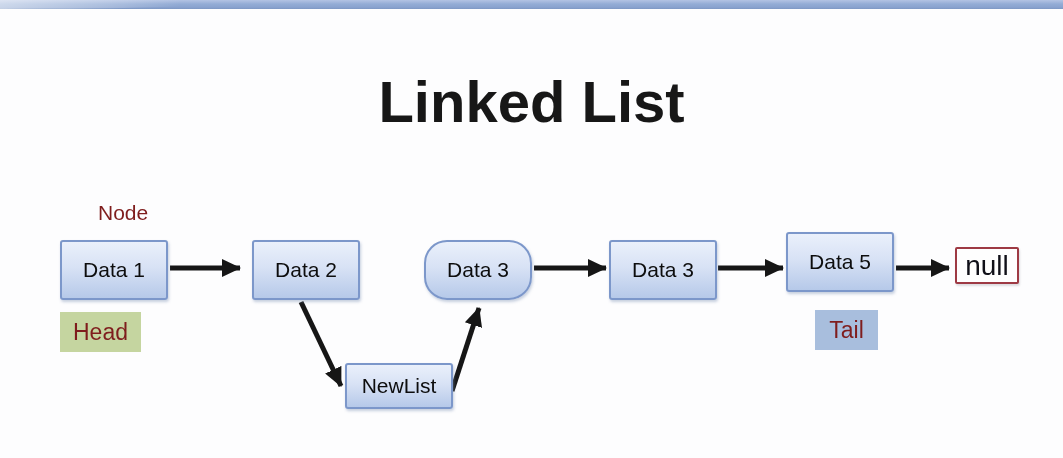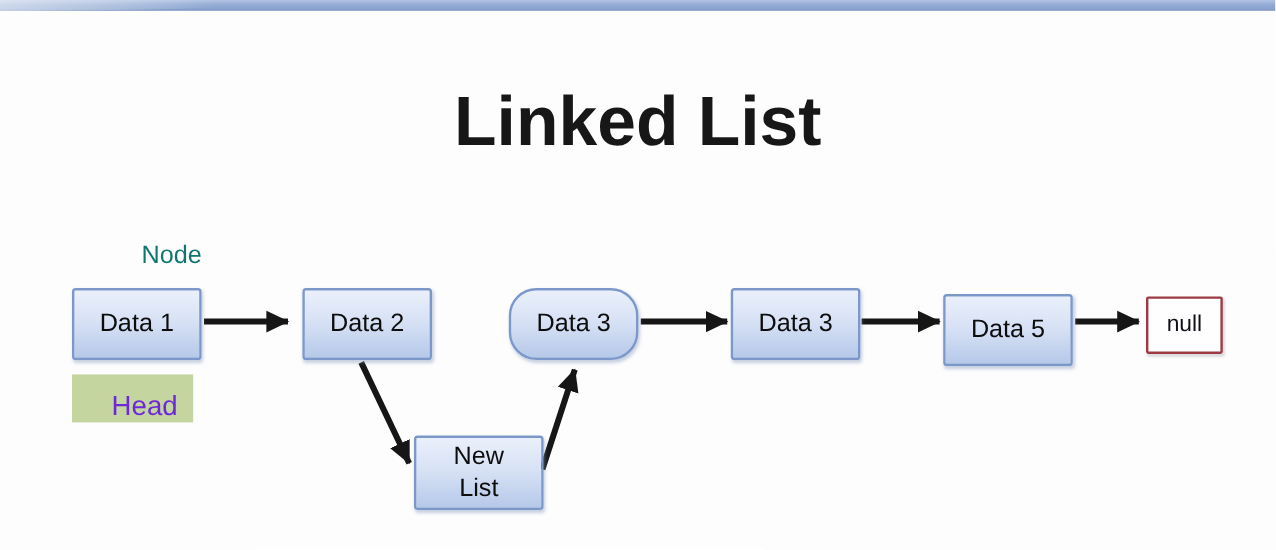--- a/index.html
+++ b/index.html
@@ -31,71 +31,69 @@
     text-align: center;
     font-size: 58px;
     line-height: 1.1;
     color: #171717;
     font-weight: bold;
   }
   .node-annotation {
     position: absolute;
     left: 98px; top: 201px;
     font-size: 21px;
-    color: #0f766e;
-    margin-left: 20px;
+    color: #7f1d1d;
   }
   .node-box {
     position: absolute;
     width: 108px; height: 60px;
     box-sizing: border-box;
     border: 2px solid #7c97ca;
     border-radius: 3px;
     background: linear-gradient(180deg, #eaf0fb 0%, #d8e2f5 45%, #b6c9e9 100%);
     display: flex;
     align-items: center;
     justify-content: center;
     font-size: 21px;
     color: #0d0d0d;
     box-shadow: 1px 2px 3px rgba(130,150,185,0.45);
   }
   .box-data1 { left: 60px;  top: 240px; }
   .box-data2 { left: 252px; top: 240px; text-align: center; }
   .box-data3 { left: 424px; top: 240px; border-radius: 23px; }
   .box-data4 { left: 609px; top: 240px; }
-  .box-data5 { left: 786px; top: 245px; justify-content: center; }
+  .box-data5 { left: 786px; top: 232px; justify-content: center; }
   .box-new-data {
     left: 345px; top: 363px;
-    height: 62px;
-    flex-direction: column;
+    height: 46px;
+    flex-direction: row;
     line-height: 1.25;
   }
   .null-box {
     position: absolute;
     left: 955px; top: 247px;
-    width: 64px; height: 48px;
+    width: 64px; height: 37px;
     box-sizing: border-box;
     border: 2px solid #9e3a44;
     border-radius: 2px;
     background: #fefefe;
     display: flex;
     align-items: center;
     justify-content: center;
-    font-size: 19px;
+    font-size: 28px;
     color: #101018;
     box-shadow: 1px 2px 2px rgba(150,150,160,0.3);
   }
   .tag {
     position: absolute;
     display: flex;
-    align-items: flex-end;
+    align-items: center;
     justify-content: center;
     font-size: 23px;
-    color: #6d28d9;
-    padding-left: 20px;
+    color: #7f1d1d;
   }
   .tag-head { left: 60px;  top: 312px; width: 81px; height: 40px; background: #c5d5a0; }
   .tag-tail { left: 815px; top: 310px; width: 63px; height: 40px; background: #a8bedd; }
   svg.arrows {
     position: absolute;
     left: 0; top: 0;
     width: 1063px; height: 458px;
     pointer-events: none;
   }
   svg.arrows line { stroke: #161616; stroke-width: 5; }
@@ -148,14 +146,17 @@
     <span>List</span>
   </div>
 
   <div class="null-box">
     <span>null</span>
   </div>
 
   <div class="tag tag-head">
     <span>Head</span>
   </div>
+  <div class="tag tag-tail">
+    <span>Tail</span>
+  </div>
 
 </div>
 
 </body></html>

